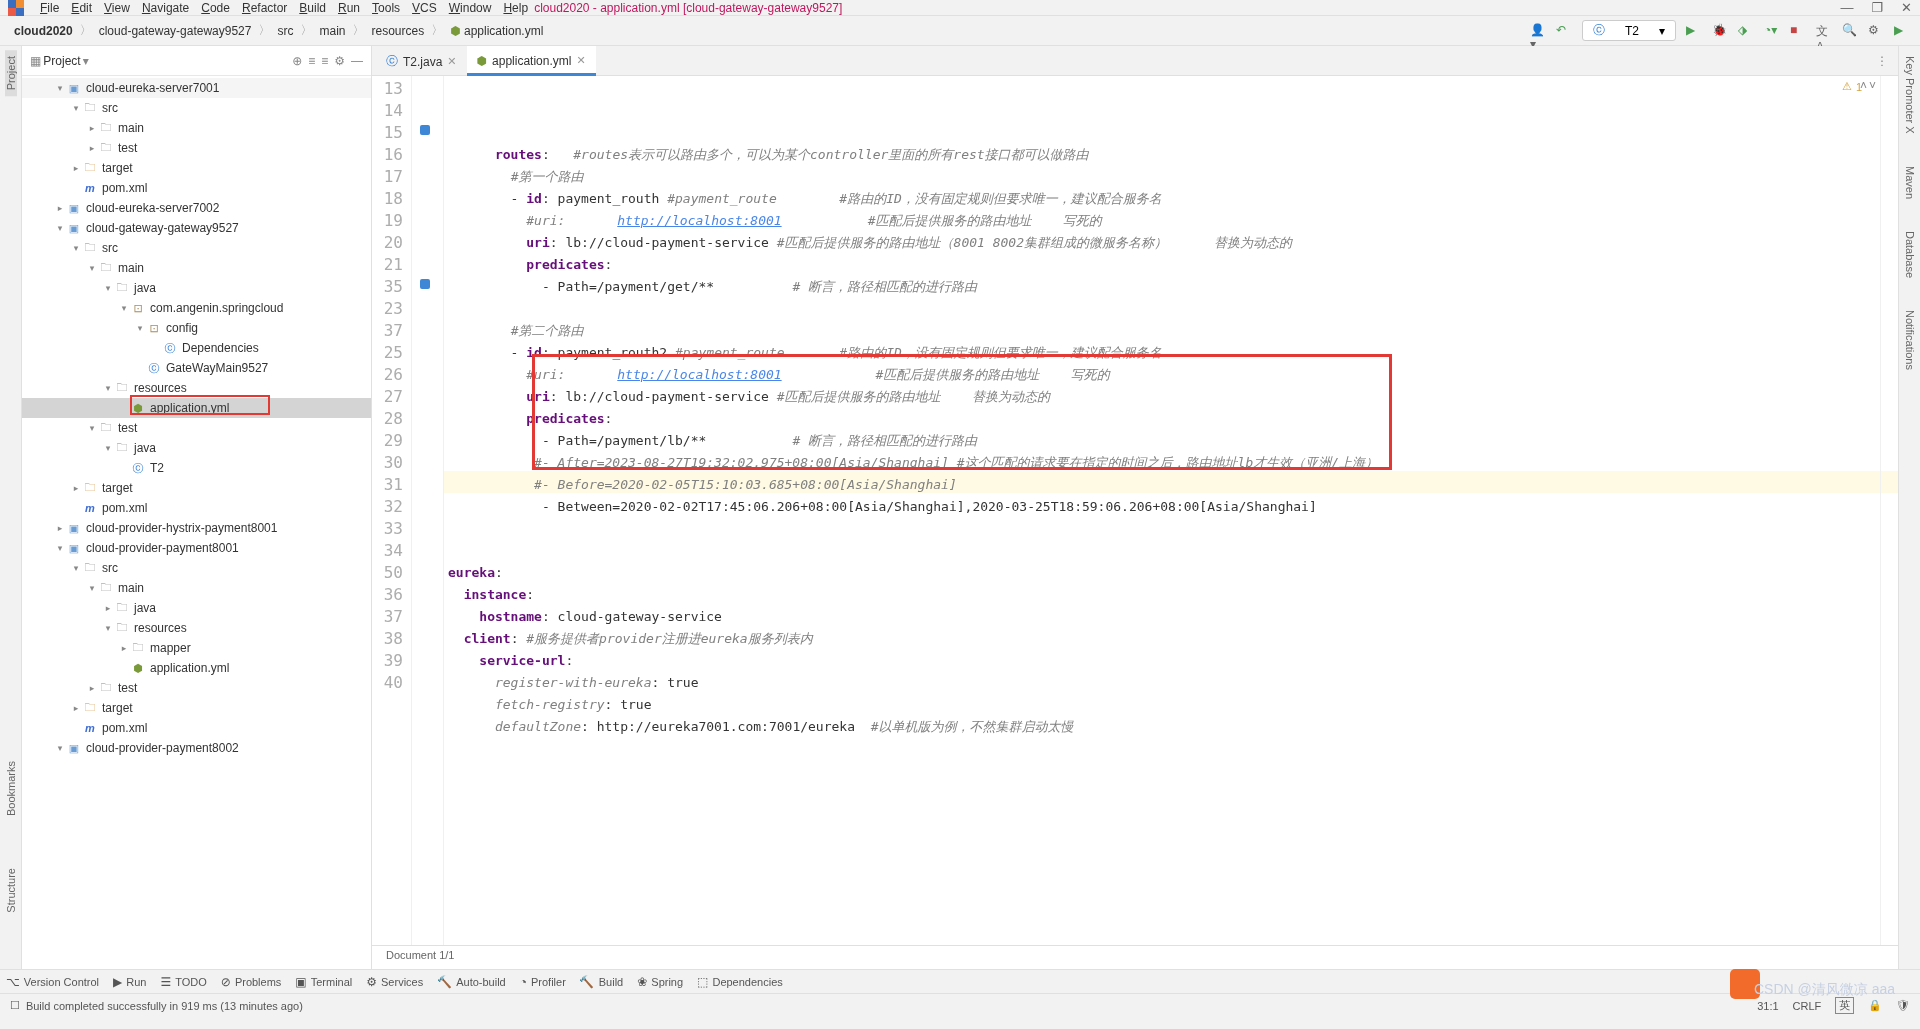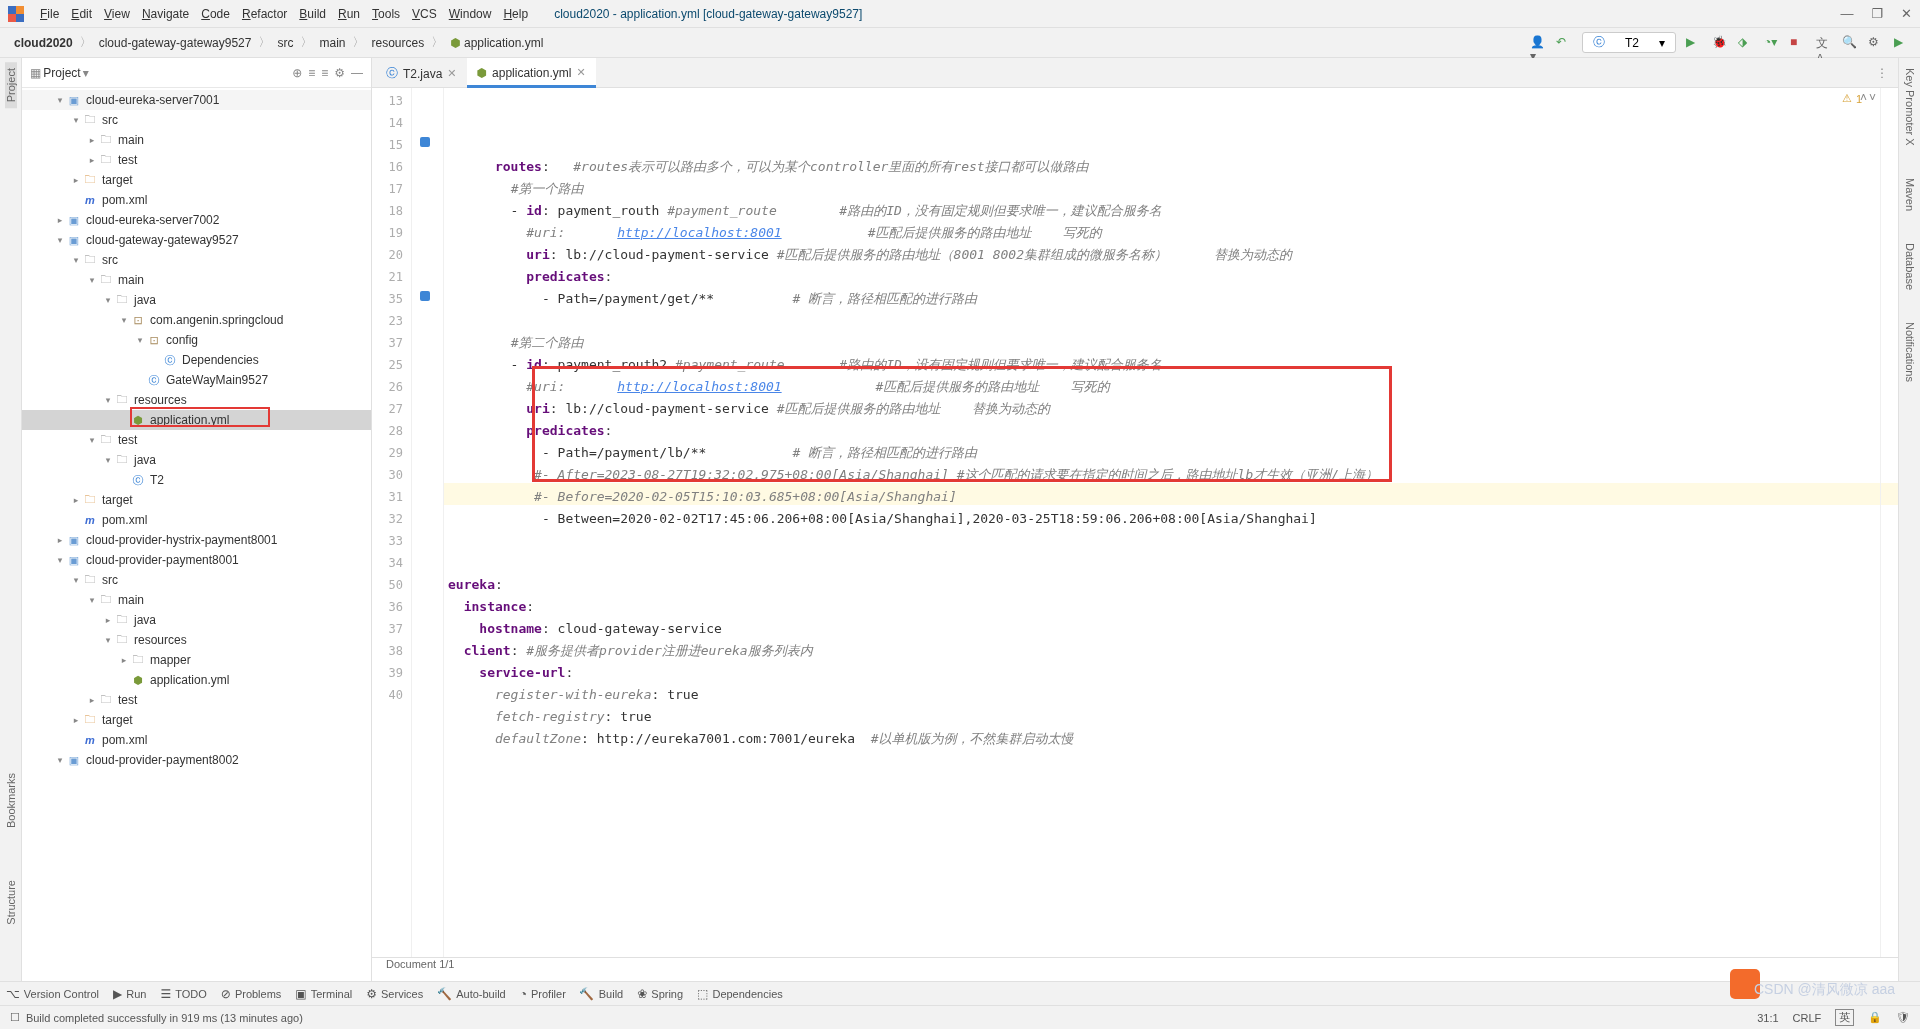--- a/index.html
+++ b/index.html
@@ -1,22 +1,22 @@
 <!DOCTYPE html>
 <html><head>
   <meta charset="utf-8">
   <style>
     * { margin: 0; padding: 0; box-sizing: border-box; }
     body { font-family: "Segoe UI", Arial, sans-serif; font-size: 12px; background: #f2f2f2; overflow: hidden; height: 1029px; width: 1920px; }
     
-    .menu-bar { height: 28px; background: #f2f2f2; display: flex; align-items: center; padding: 0 8px; border-bottom: 1px solid #e0e0e0; }
+    .menu-bar { height: 16px; background: #f2f2f2; display: flex; align-items: center; padding: 0 8px; border-bottom: 1px solid #e0e0e0; }
     .menu-bar .logo { width: 16px; height: 16px; margin-right: 10px; }
     .menu-item { padding: 2px 6px; color: #333; cursor: pointer; }
     .menu-item u { text-decoration: underline; }
-    .menu-title { margin-left: 20px; color: #0c4a6e; }
+    .menu-title { color: #be185d; }
     .window-controls { margin-left: auto; display: flex; gap: 18px; color: #666; }
     .window-controls span { cursor: pointer; font-size: 13px; }
     
     .nav-bar { height: 30px; background: #f2f2f2; display: flex; align-items: center; padding: 0 10px; border-bottom: 1px solid #e0e0e0; }
     .breadcrumb { display: flex; align-items: center; gap: 3px; }
     .breadcrumb-item { color: #333; padding: 2px 4px; }
     .breadcrumb-sep { color: #999; }
     .nav-right { margin-left: auto; display: flex; align-items: center; gap: 10px; }
     .config-box { border: 1px solid #ccc; padding: 1px 10px; background: #fff; border-radius: 3px; display: flex; align-items: center; gap: 20px; }
     .nav-icon { width: 16px; height: 16px; display: inline-block; color: #666; cursor: pointer; }
@@ -51,33 +51,33 @@
     
     .editor-area { flex: 1; background: #fff; display: flex; flex-direction: column; position: relative; }
     .tabs { height: 30px; display: flex; align-items: center; border-bottom: 1px solid #e0e0e0; padding-left: 4px; background: #f2f2f2; }
     .tab { padding: 5px 10px; display: flex; align-items: center; gap: 5px; color: #333; cursor: pointer; border-top: 2px solid transparent; background: #f2f2f2; }
     .tab.active { background: #fff; border-bottom: 3px solid #3e86d6; margin-bottom: -1px; }
     .tab-close { color: #999; font-size: 11px; }
     .tabs-menu { margin-left: auto; margin-right: 10px; color: #888; cursor: pointer; }
     
     .editor-body { flex: 1; display: flex; position: relative; overflow: hidden; }
     .editor-body.blank-line-bg { background: linear-gradient(to bottom, transparent 0, transparent 395px, #fffae3 395px, #fffae3 417px, transparent 417px); }
-    .gutter-nums { width: 40px; background: #fff; border-right: 1px solid #f0f0f0; text-align: right; padding: 2px 8px 2px 0; color: #adadad; font-family: Consolas, monospace; font-size: 12px; line-height: 22px; }
+    .gutter-nums { width: 40px; background: #fff; border-right: 1px solid #f0f0f0; text-align: right; padding: 2px 8px 2px 0; color: #adadad; font-family: Consolas, monospace; font-size: 16px; line-height: 22px; }
     .breakpoint-gutter { width: 32px; border-right: 1px solid #f0f0f0; position: relative; background: #fff; }
     .bp-mark { position: absolute; left: 8px; width: 10px; height: 10px; background: #3e86d6; border-radius: 2px; }
     .code { flex: 1; font-family: Consolas, monospace; font-size: 13px; line-height: 22px; padding: 2px 4px; white-space: pre; position: relative; color: #333; }
     .k-key { color: #660e7a; font-weight: bold; }
     .k-cmt { color: #808080; font-style: italic; }
     .k-url { color: #4a86e8; text-decoration: underline; font-style: italic; margin-left: 44px; }
     .red-box-editor { border: 3px solid #e33935; position: absolute; }
     .editor-right-strip { width: 18px; border-left: 1px solid #f0f0f0; position: relative; }
     .warn-badge { position: absolute; top: 4px; right: 2px; color: #d6a138; font-size: 11px; display: flex; align-items: center; gap: 4px; }
     .collapse-chevrons { position: absolute; top: 3px; right: 22px; display: flex; gap: 2px; color: #888; }
     
-    .doc-footer { height: 24px; border-top: 1px solid #e0e0e0; display: flex; align-items: flex-start; padding: 0 14px; color: #666; font-size: 11px; }
+    .doc-footer { height: 24px; border-top: 1px solid #e0e0e0; display: flex; align-items: flex-end; padding: 8px 14px; color: #666; font-size: 11px; }
     
     .bottom-toolbar { height: 24px; background: #f2f2f2; border-top: 1px solid #e0e0e0; display: flex; align-items: center; padding: 0 6px; gap: 14px; }
     .bt-item { display: flex; align-items: center; gap: 4px; color: #555; cursor: pointer; font-size: 11px; }
     .bt-icon { font-size: 12px; }
     
     .status-bar { height: 24px; background: #f2f2f2; border-top: 1px solid #e0e0e0; display: flex; align-items: center; padding: 0 10px; font-size: 11px; color: #555; }
     .status-right { margin-left: auto; display: flex; gap: 14px; align-items: center; }
     
     .watermark { position: absolute; bottom: 30px; right: 25px; color: #c6d0e2; font-size: 14px; z-index: 5; }
     .chat-icon { position: absolute; bottom: 30px; right: 160px; width: 30px; height: 30px; background: #f36b2b; border-radius: 5px; z-index: 5; }

